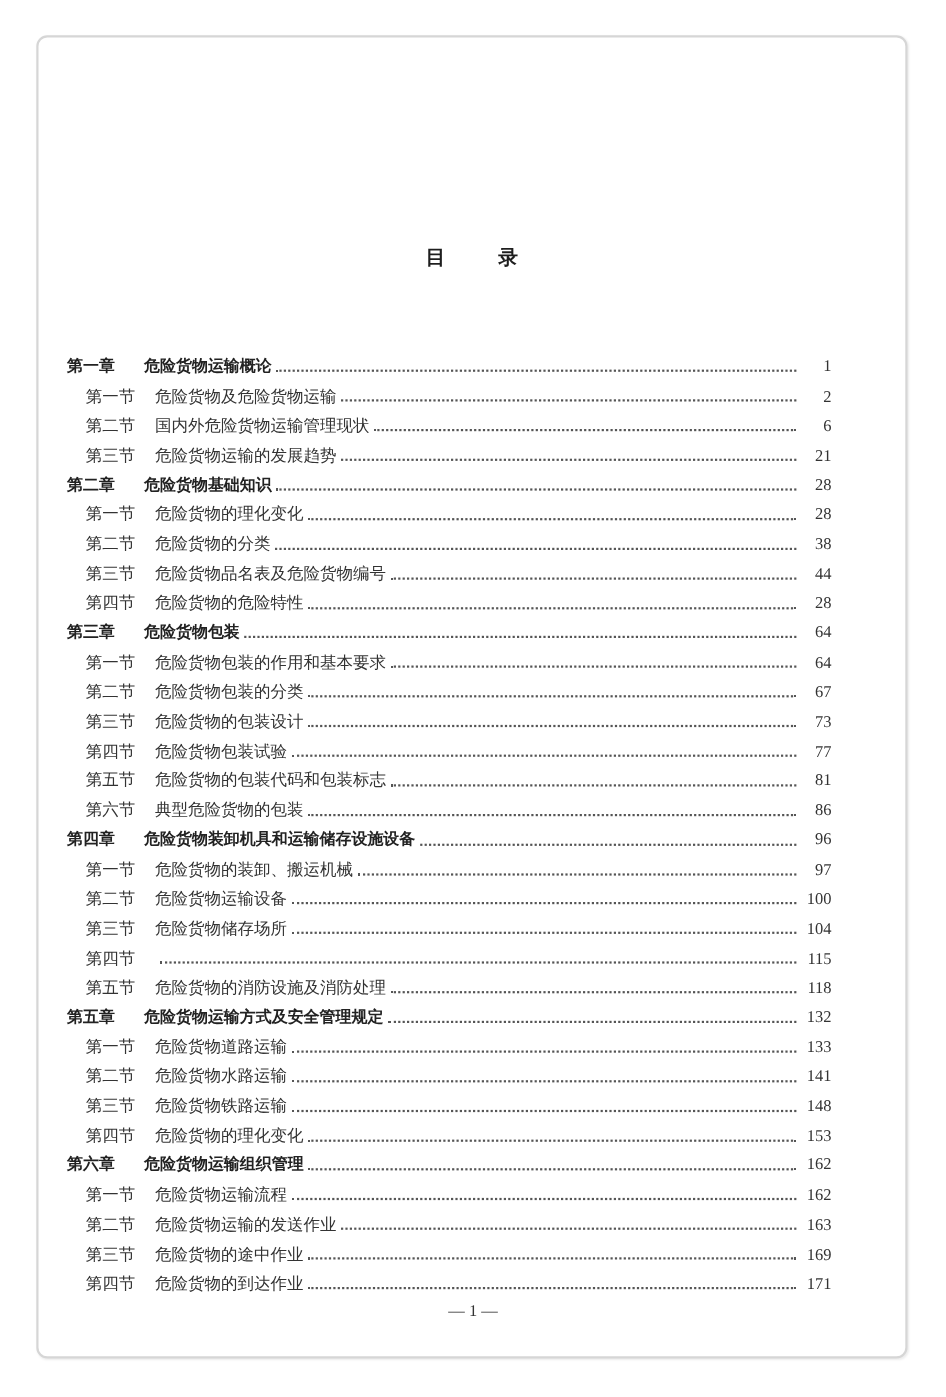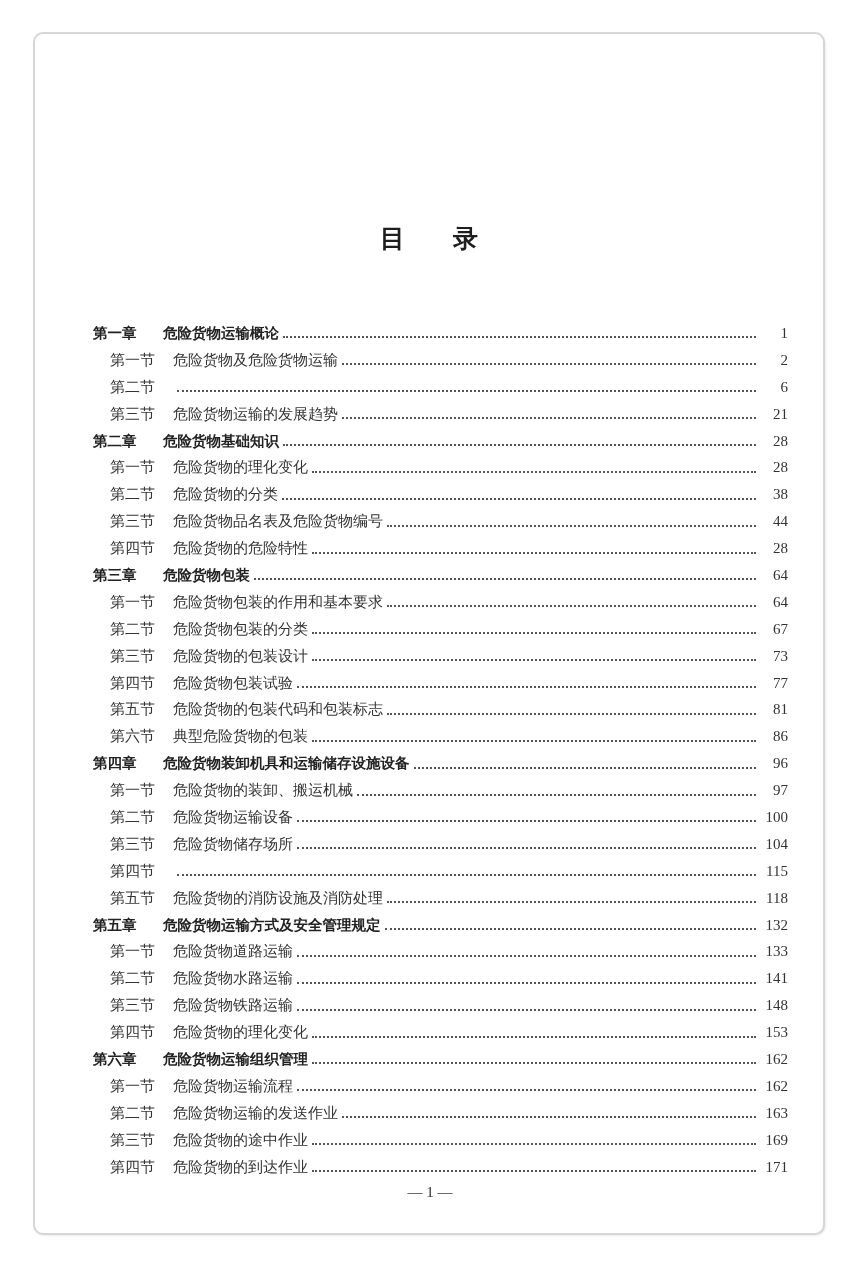--- a/index.html
+++ b/index.html
@@ -26,33 +26,32 @@
     background: #ffffff;
     box-shadow: 1px 1px 2px rgba(0,0,0,0.08);
     box-sizing: border-box;
   }
   .toc-title {
     position: absolute;
     left: 0;
     width: 860px;
     top: 222px;
     text-align: center;
-    font-size: 25px;
+    font-size: 18px;
     font-weight: bold;
     letter-spacing: 2px;
     color: #1e1e1e;
     font-family: "DejaVu Serif", "Liberation Serif", serif;
   }
   .toc-title .gap { display: inline-block; width: 46px; }
   .toc-list {
     position: absolute;
     left: 61px;
     top: 320px;
     width: 695px;
-    margin-left: 32px;
   }
   .toc-row {
     display: flex;
     align-items: baseline;
     height: 26.9px;
     line-height: 26.9px;
     font-size: 15px;
     white-space: nowrap;
   }
   .toc-row.chapter {
@@ -120,20 +119,21 @@
     <span class="toc-page">1</span>
   </div>
     <div class="toc-row section">
     <span class="toc-num">第一节</span>
     <span class="toc-label">危险货物及危险货物运输</span>
     <span class="toc-leader"></span>
     <span class="toc-page">2</span>
   </div>
     <div class="toc-row section">
     <span class="toc-num">第二节</span>
+    <span class="toc-label">国内外危险货物运输管理现状</span>
     <span class="toc-leader"></span>
     <span class="toc-page">6</span>
   </div>
     <div class="toc-row section">
     <span class="toc-num">第三节</span>
     <span class="toc-label">危险货物运输的发展趋势</span>
     <span class="toc-leader"></span>
     <span class="toc-page">21</span>
   </div>
     <div class="toc-row chapter">

